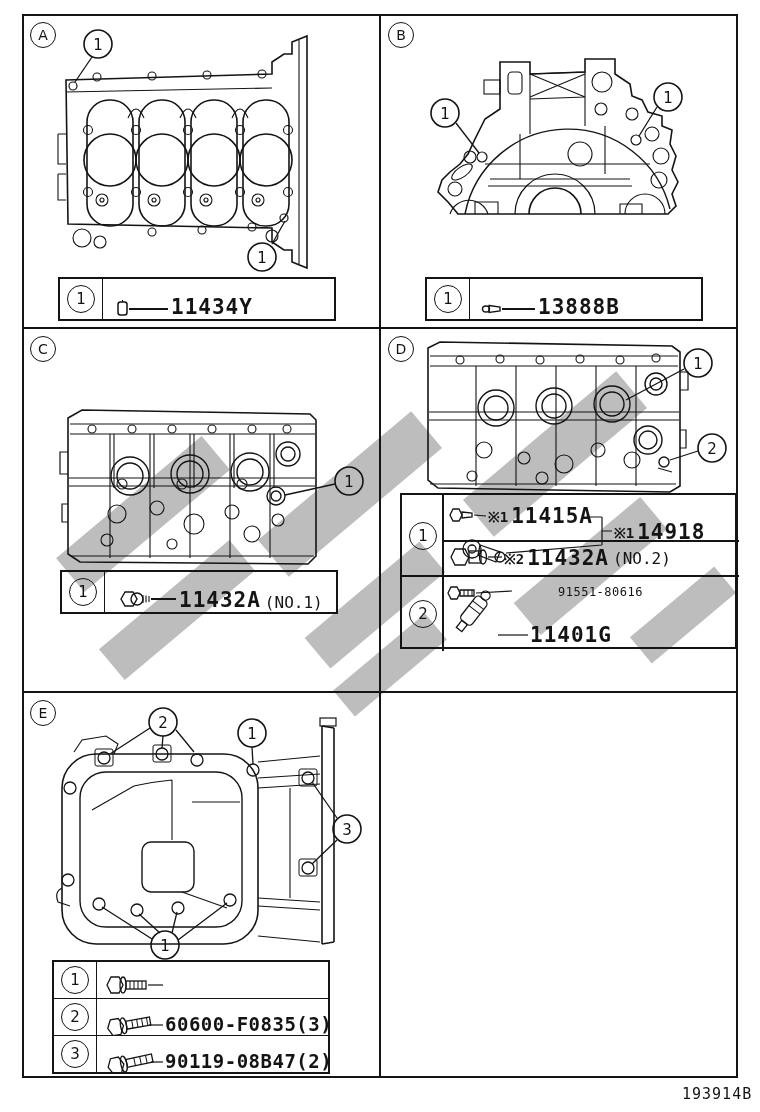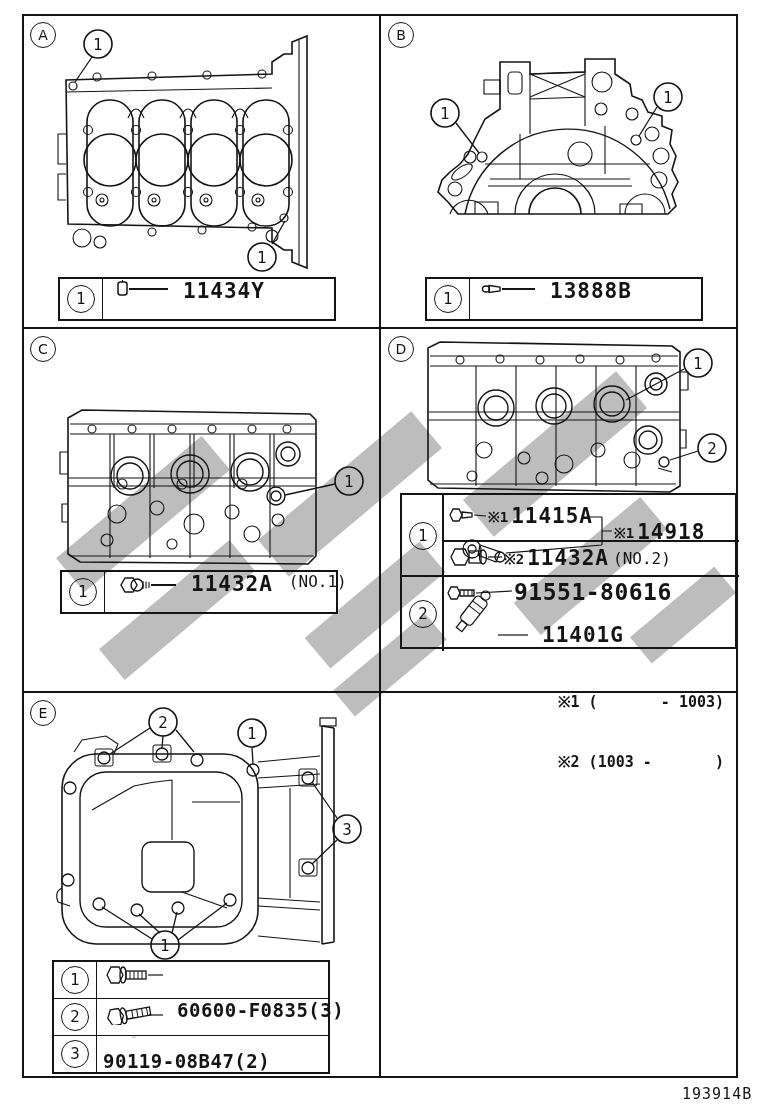--- a/index.html
+++ b/index.html
@@ -14,33 +14,33 @@
   
   .sec{position:absolute;z-index:2;}
   .sec svg.draw{position:absolute;left:0;top:0;}
   .sec-label{position:absolute;width:24px;height:24px;border:1.7px solid #141414;border-radius:50%;
              display:flex;align-items:center;justify-content:center;font-size:14px;background:transparent;}
   
   .legend{position:absolute;border:2.2px solid #141414;box-sizing:border-box;display:flex;align-items:stretch;}
   .ref-cell{width:42px;border-right:1.8px solid #141414;display:flex;align-items:center;justify-content:center;flex:none;}
   .ref-circle{width:26px;height:26px;border:1.6px solid #141414;border-radius:50%;
               display:flex;align-items:center;justify-content:center;font-size:15px;background:transparent;}
-  .part-cell{flex:1;display:flex;align-items:flex-start;padding-left:10px;gap:12px;}
+  .part-cell{flex:1;display:flex;align-items:flex-end;padding-left:10px;}
   .part-no{font-family:"DejaVu Sans Mono",monospace;font-weight:bold;font-size:21px;
            letter-spacing:1px;white-space:nowrap;}
   .part-suffix{font-family:"DejaVu Sans Mono",monospace;font-size:16px;margin-left:4px;white-space:nowrap;}
   
   .d-table{position:absolute;border:2.2px solid #141414;box-sizing:border-box;}
   .d-line{position:absolute;background:#141414;}
   .d-ref{position:absolute;width:26px;height:26px;border:1.6px solid #141414;border-radius:50%;
          display:flex;align-items:center;justify-content:center;font-size:15px;}
   .d-text{position:absolute;display:flex;align-items:baseline;font-family:"DejaVu Sans Mono",monospace;white-space:nowrap;}
   .mark{font-size:14px;font-weight:bold;margin-right:3px;}
   .pn-lg{font-size:21px;font-weight:bold;letter-spacing:1px;}
-  .pn-md{font-size:23px;font-weight:bold;letter-spacing:0.5px;}
+  .pn-md{font-size:12px;font-weight:normal;letter-spacing:0.5px;margin-left:44px;}
   .notes{position:absolute;font-family:"DejaVu Sans Mono",monospace;font-size:15px;font-weight:bold;
          white-space:pre;line-height:20px;}
   
   .e-table{position:absolute;border:2.2px solid #141414;box-sizing:border-box;}
   .e-row{height:36px;display:flex;align-items:stretch;}
   .e-row + .e-row{border-top:1.8px solid #141414;}
   .e-part{font-family:"DejaVu Sans Mono",monospace;font-weight:bold;font-size:19px;letter-spacing:0.5px;white-space:nowrap;}
   .footer-id{position:absolute;left:682px;top:1085px;font-family:"DejaVu Sans Mono",monospace;
              font-size:15px;letter-spacing:1px;z-index:2;}
   svg text{font-family:"DejaVu Sans",sans-serif;}
@@ -370,29 +370,25 @@
         <span class="pn-lg">14918</span>
       </div>
       <div class="d-text" style="left:102px;top:49px;height:28px;align-items:center;">
         <span class="mark">※2</span>
         <span class="pn-lg">11432A</span>
         <span class="part-suffix">(NO.2)</span>
       </div>
       <div class="d-text" style="left:112px;top:84px;height:26px;align-items:center;">
         <span class="pn-md">91551-80616</span>
       </div>
-      <div class="d-text" style="left:140px;top:126px;height:28px;align-items:center;">
+      <div class="d-text" style="left:128px;top:126px;height:28px;align-items:center;">
         <span class="pn-lg">11401G</span>
       </div>
     </div>
 
-    <div class="notes" style="left:178px;top:324px;">
-      <div>※1 (       - 1003)</div>
-      <div>※2 (1003 -       )</div>
-    </div>
   </div>
 
   <div class="sec" style="left:22px;top:692px;width:358px;height:386px;">
     <div class="sec-label" style="left:8px;top:8px;">E</div>
     <svg class="draw" width="358" height="386" viewBox="0 0 358 386">
       <g stroke="#141414" stroke-width="1.6" fill="none">
         <path d="M300,34 V252 M312,36 V250 M300,34 L312,36 M300,252 L312,250"></path>
         <rect x="298" y="26" width="16" height="8" stroke-width="1.2"></rect>
         <rect x="40" y="62" width="196" height="190" rx="34"></rect>
         <rect x="58" y="80" width="162" height="155" rx="26" stroke-width="1.4"></rect>
@@ -477,21 +473,21 @@
             </g>
             <path d="M46,16 H60" stroke="#141414" stroke-width="1.2"></path>
           </svg>
           <span class="e-part">60600-F0835(3)</span>
         </div>
       </div>
       <div class="e-row">
         <div class="ref-cell">
           <div class="ref-circle">3</div>
         </div>
-        <div class="part-cell" style="padding-left:6px;flex-direction:column;">
+        <div class="part-cell" style="padding-left:6px;">
           <svg width="62" height="26" viewBox="0 0 62 26">
             <g stroke="#141414" fill="none" stroke-width="1.3" transform="rotate(-12 30 13)">
               <polygon points="4,16 8,8 16,8 20,16 16,24 8,24"></polygon>
               <ellipse cx="20" cy="16" rx="3" ry="8"></ellipse>
               <rect x="23" y="12" width="26" height="8"></rect>
               <path d="M31,12 v8 M37,12 v8 M43,12 v8" stroke-width="1"></path>
             </g>
             <path d="M48,16 H60" stroke="#141414" stroke-width="1.2"></path>
           </svg>
           <span class="e-part">90119-08B47(2)</span>

